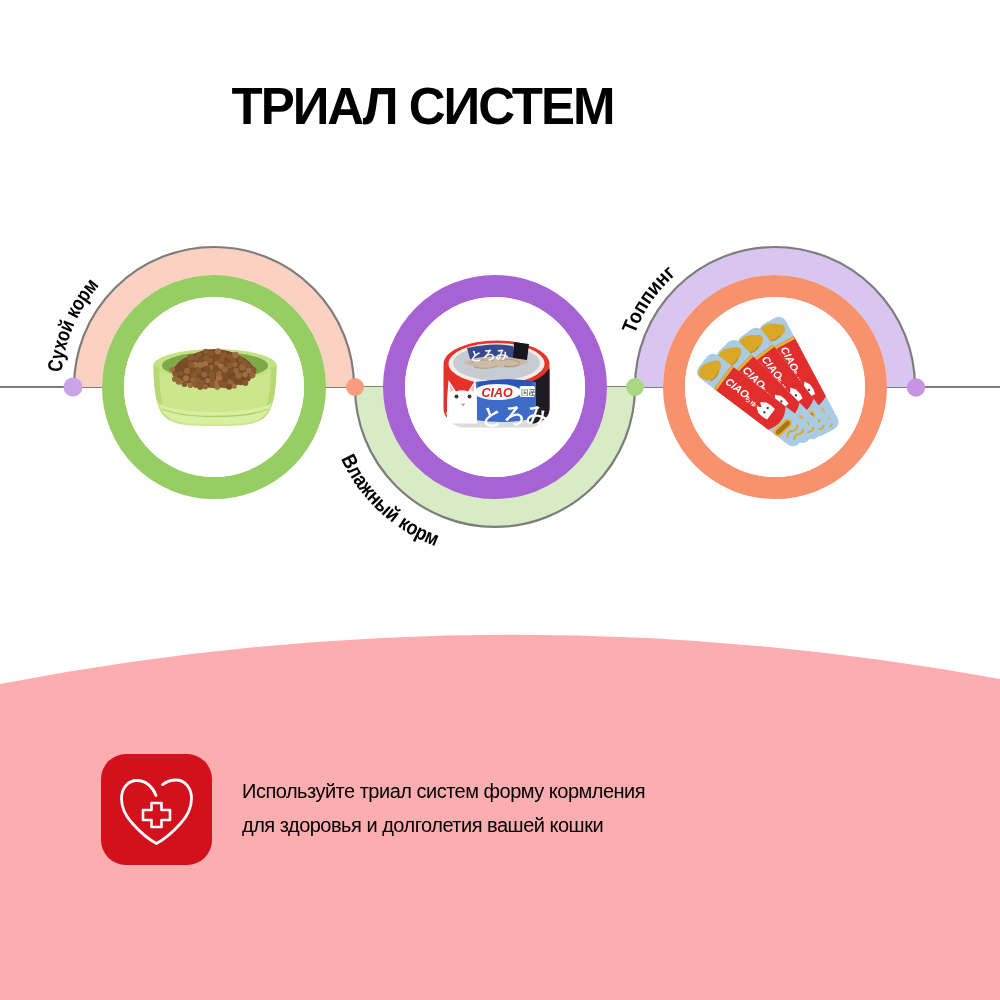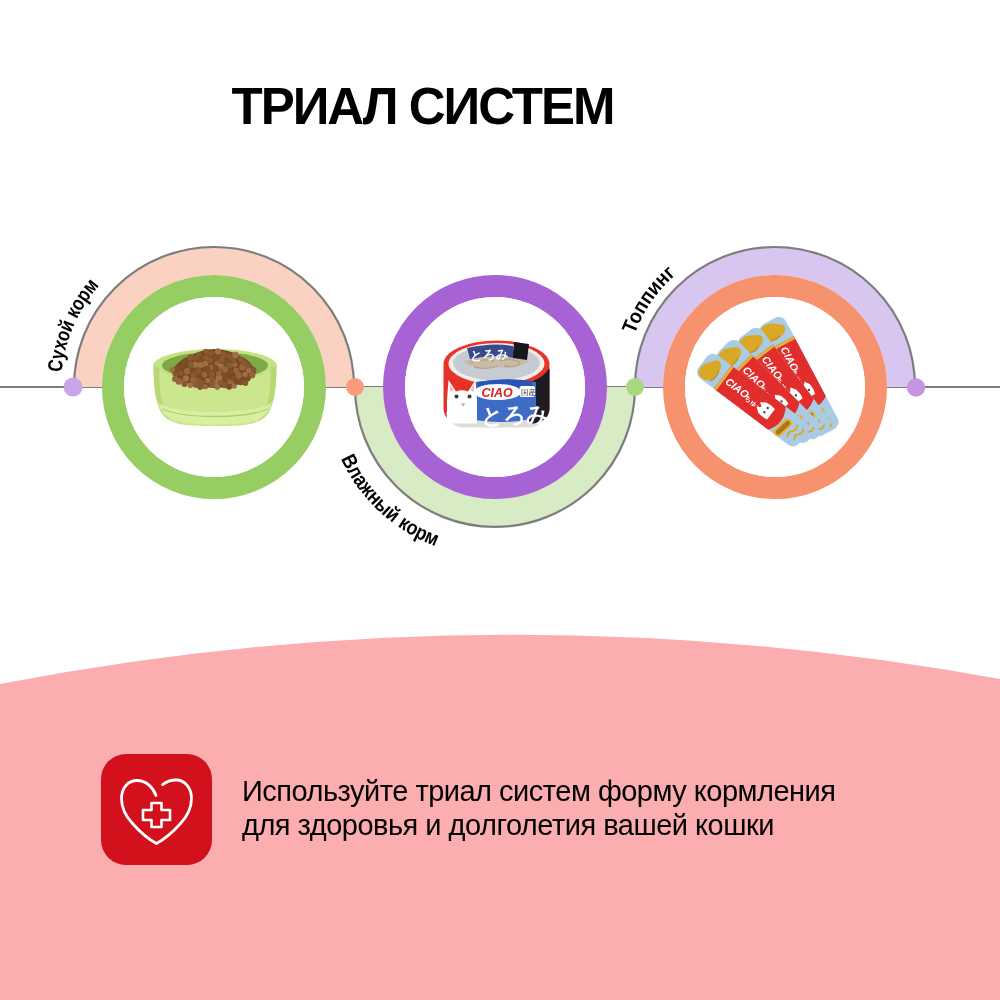--- a/index.html
+++ b/index.html
@@ -1,21 +1,21 @@
 <!DOCTYPE html>
 <html><head>
 <meta charset="utf-8">
 <style>
   html,body{margin:0;padding:0;}
   body{width:1000px;height:1000px;position:relative;background:#ffffff;overflow:hidden;
        font-family:"Liberation Sans", sans-serif;}
   .title{position:absolute;left:0;top:81px;width:845px;text-align:center;
          font-size:51px;font-weight:700;color:#000000;line-height:1;letter-spacing:-2px;}
   .caption{position:absolute;left:242px;top:774px;width:660px;
-           font-size:29px;font-weight:400;color:#000000;line-height:34px;letter-spacing:-0.5px;}
+           font-size:20px;font-weight:400;color:#000000;line-height:34px;letter-spacing:-0.5px;}
   svg{position:absolute;left:0;top:0;}
 </style>
 </head>
 <body>
 <div class="title">ТРИАЛ СИСТЕМ</div>
 <svg width="1000" height="1000" viewBox="0 0 1000 1000">
 
   <path d="M0 684 Q 500 588 1000 679 L1000 1000 L0 1000 Z" fill="#FBADAF"></path>
 
   <line x1="0" y1="387" x2="1000" y2="387" stroke="#7d7d7d" stroke-width="2.2"></line>

